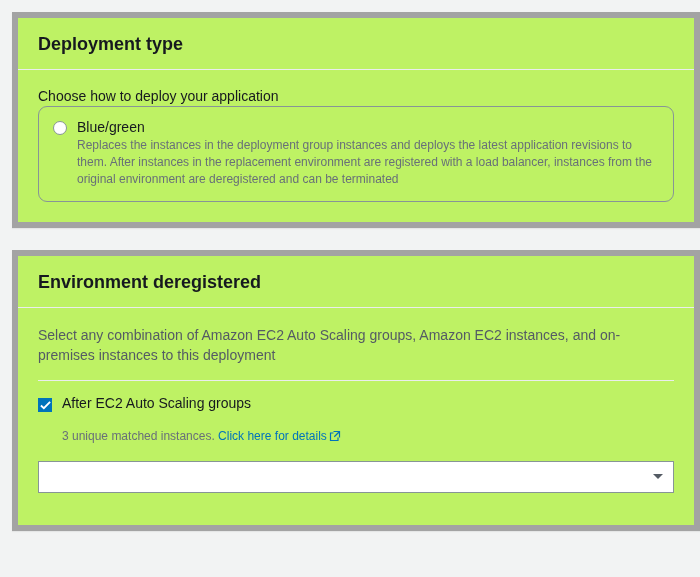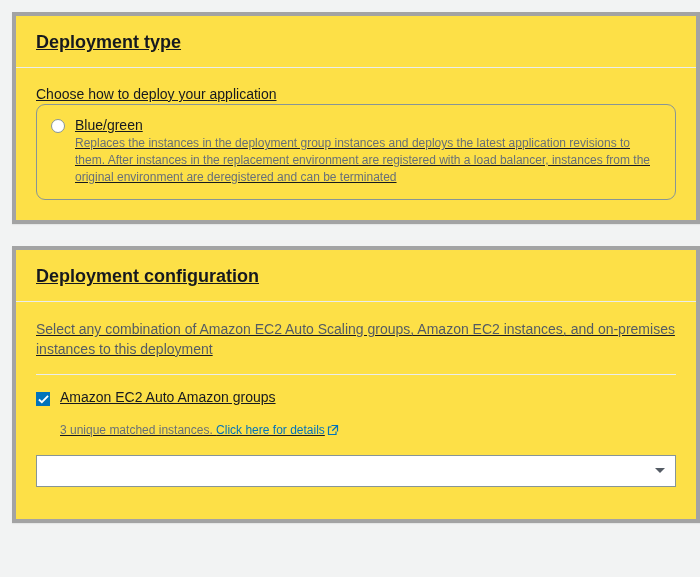--- a/index.html
+++ b/index.html
@@ -6,25 +6,24 @@
     body {
       font-family: "Amazon Ember", "Helvetica Neue", Arial, sans-serif;
       background: #f2f3f3;
       color: #16191f;
       font-size: 14px;
       width: 700px;
       height: 577px;
       overflow: hidden;
     }
     .panel {
-      background: #fde047;
-      border: 4px solid #a3a3a3;
+      background: #bef264;
+      border: 6px solid #a3a3a3;
       margin: 12px 0 0 12px;
       box-shadow: 0 1px 1px rgba(0,0,0,0.05);
-      text-decoration: underline;
     }
     .panel-header {
       padding: 16px 20px 14px 20px;
       border-bottom: 1px solid #eaeded;
     }
     .panel-header h2 {
       font-size: 18px;
       font-weight: 700;
       color: #16191f;
     }
@@ -177,34 +176,34 @@
           <div class="radio-desc">Replaces the instances in the deployment group instances and deploys the latest application revisions to them. After instances in the replacement environment are registered with a load balancer, instances from the original environment are deregistered and can be terminated</div>
         </div>
       </div>
 
     </div>
   </div>
 </div>
 
 <div class="panel" style="margin-top:22px;">
   <div class="panel-header">
-    <h2>Deployment configuration</h2>
+    <h2>Environment deregistered</h2>
   </div>
   <div class="panel-body">
     <div class="env-desc">Select any combination of Amazon EC2 Auto Scaling groups, Amazon EC2 instances, and on-premises instances to this deployment</div>
     <hr class="hr">
 
     <div class="checkbox-row">
       <div class="checkbox">
         <svg viewBox="0 0 12 12">
             <path d="M1 6 L4.2 9 L11 2" stroke="#fff" stroke-width="2" fill="none"></path>
           </svg>
       </div>
       <div>
-        <div class="check-label">Amazon EC2 Auto Amazon groups</div>
+        <div class="check-label">After EC2 Auto Scaling groups</div>
         <div class="check-sub">
           <span>3 unique matched instances. </span><a href="#"><span>Click here for details</span><span class="ext-icon"><svg width="12" height="12" viewBox="0 0 16 16">
                   <path d="M6 2h8v8M14 2L7 9" stroke="#0073bb" stroke-width="1.6" fill="none"></path>
                   <path d="M12 10v4H2V4h4" stroke="#0073bb" stroke-width="1.6" fill="none"></path>
                 </svg></span></a>
         </div>
       </div>
     </div>
 
 

